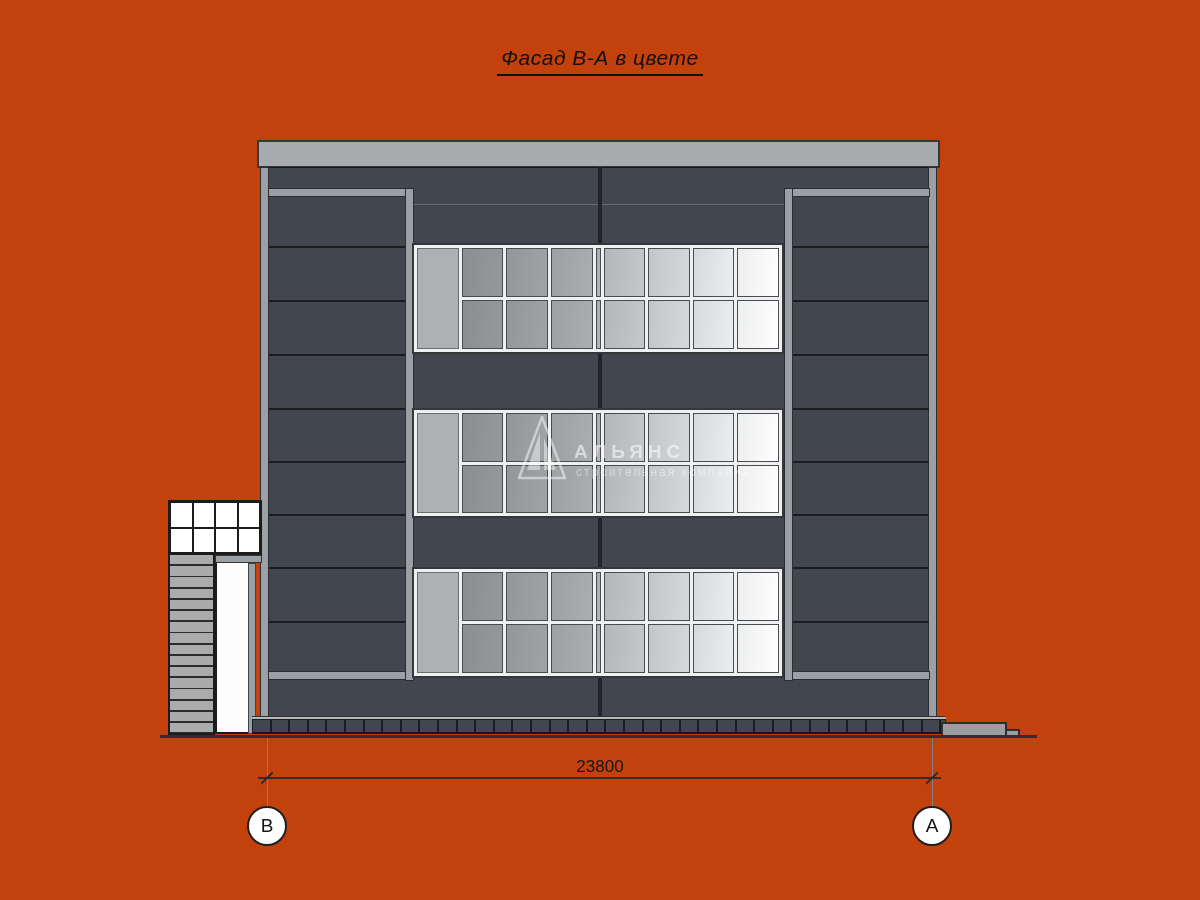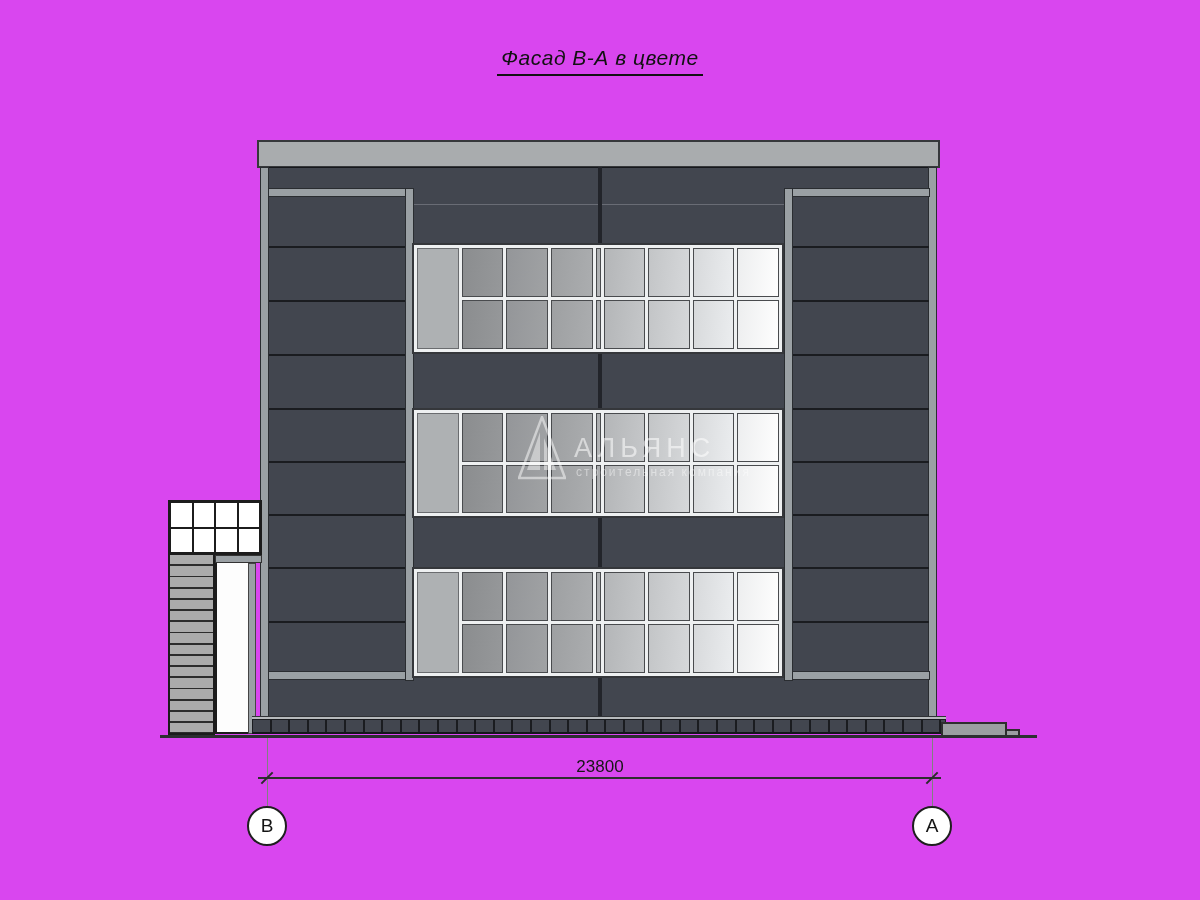--- a/index.html
+++ b/index.html
@@ -1,16 +1,16 @@
 <!DOCTYPE html>
 <html><head>
 <meta charset="utf-8">
 <style>
   html,body{margin:0;padding:0;background:#fff;}
-  .stage{position:absolute;top:0;left:0;width:1200px;height:900px;background:#d946ef;
+  .stage{position:absolute;top:0;left:0;width:1200px;height:900px;background:#c2410c;
          font-family:"Liberation Sans", sans-serif;overflow:hidden;}
   .abs{position:absolute;box-sizing:border-box;}
 
   
   .title-wrap{position:absolute;top:46px;left:0;width:100%;text-align:center;}
   .page-title{display:inline-block;font-style:italic;font-size:21px;color:#111;
               letter-spacing:.5px;padding:0 4px 4px 4px;border-bottom:2px solid #111;}
 
   
   .roof-cap{left:257px;top:140px;width:683px;height:28px;background:#a9acae;border:2px solid #36383b;}
@@ -35,21 +35,21 @@
   .band-1{top:243px;height:111px;} .band-2{top:408px;height:110px;} .band-3{top:567px;height:111px;}
   .window-cell{border:1px solid #494b4e;}
   .window-spacer{grid-row:1 / span 2;background:#aeb1b3;border:1px solid #6a6c6f;}
   .g1{background:linear-gradient(95deg,#8b8d8f,#96989a);} .g2{background:linear-gradient(95deg,#949699,#a0a2a4);}
   .g3{background:linear-gradient(95deg,#9ea0a2,#abadaf);} .g4{background:linear-gradient(95deg,#a8aaac,#b5b7b9);}
   .g5{background:linear-gradient(95deg,#b4b6b8,#c5c7c9);} .g6{background:linear-gradient(95deg,#c3c5c7,#d6d8da);}
   .g7{background:linear-gradient(95deg,#d7d9db,#ebedef);} .g8{background:linear-gradient(95deg,#edeeef,#fefefe);}
 
   
   .watermark{left:518px;top:412px;width:200px;height:74px;pointer-events:none;}
-  .wm-title{position:absolute;left:56px;top:21px;font-size:27px;font-weight:normal;
+  .wm-title{position:absolute;left:56px;top:29px;font-size:19px;font-weight:bold;
             color:rgba(255,255,255,.55);letter-spacing:5px;white-space:nowrap;}
   .wm-sub{position:absolute;left:58px;top:53px;font-size:12px;color:rgba(255,255,255,.45);
           letter-spacing:2px;white-space:nowrap;}
 
   
   .canopy{left:168px;top:500px;width:94px;height:55px;background:#fff;border:2px solid #1c1c1c;
           display:grid;grid-template-columns:repeat(4,1fr);grid-template-rows:1fr 1fr;}
   .canopy-cell{border:1px solid #1c1c1c;background:#fff;}
   .louver{left:168px;top:555px;width:47px;height:180px;border:2px solid #1c1c1c;border-top:none;
           background:repeating-linear-gradient(180deg,#ababab 0 9.4px,#2c2c2c 9.4px 11.2px);}

